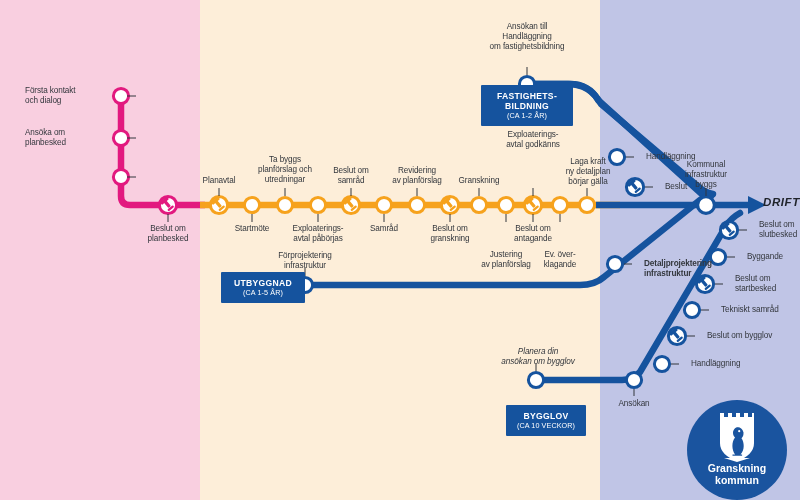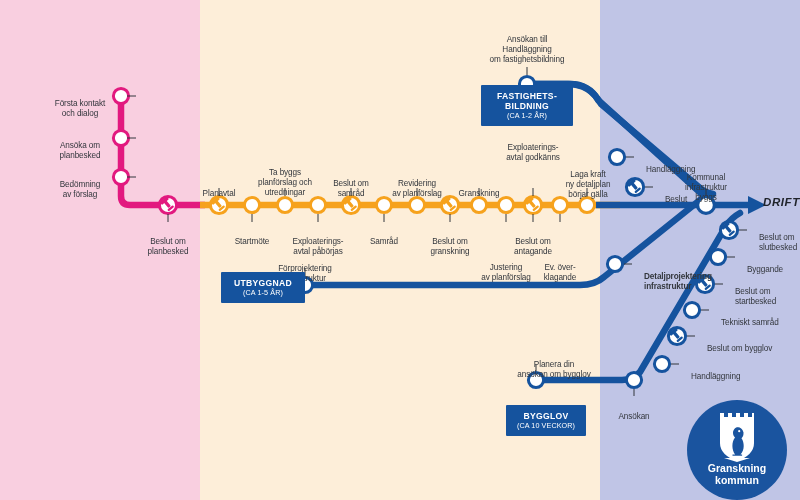--- a/index.html
+++ b/index.html
@@ -17,24 +17,23 @@
   svg#map{position:absolute;left:0;top:0;width:800px;height:500px;}
 
   .lbl{
     position:absolute;
     font-size:8.2px;
     line-height:10.2px;
     color:#33373d;
     text-align:center;
     white-space:nowrap;
     letter-spacing:-0.1px;
-    margin-top:13px;
   }
   .lbl.right{text-align:left;padding-left:8px;}
-  .lbl.lft{text-align:center;}
+  .lbl.lft{text-align:left;}
 
   .badge{
     position:absolute;
     background:#15539e;
     color:#fff;
     text-align:center;
     padding:6px 9px 6px;
     border-radius:1px;
   }
   .badge .b1{
@@ -213,24 +212,20 @@
   </svg>
 
   <div class="lbl lft" style="left:25px;top:86px;width:110px;">
     <span>Första kontakt</span><br>
     <span>och dialog</span>
   </div>
   <div class="lbl lft" style="left:25px;top:128px;width:110px;">
     <span>Ansöka om</span><br>
     <span>planbesked</span>
   </div>
-  <div class="lbl lft" style="left:25px;top:167px;width:110px;">
-    <span>Bedömning</span><br>
-    <span>av förslag</span>
-  </div>
   <div class="lbl" style="left:118px;top:224px;width:100px;">
     <span>Beslut om</span><br>
     <span>planbesked</span>
   </div>
 
   <div class="lbl" style="left:179px;top:176px;width:80px;">
     <span>Planavtal</span>
   </div>
   <div class="lbl" style="left:212px;top:224px;width:80px;">
     <span>Startmöte</span>
@@ -314,21 +309,21 @@
     <span>infrastruktur</span>
   </div>
 
   <div class="lbl" style="left:666px;top:160px;width:80px;">
     <span>Kommunal</span><br>
     <span>infrastruktur</span><br>
     <span>byggs</span>
   </div>
   <div id="drift-label">DRIFT</div>
 
-  <div class="lbl" style="left:504px;top:347px;width:100px;">
+  <div class="lbl" style="left:488px;top:347px;width:100px;font-style:italic;">
     <span>Planera din</span><br>
     <span>ansökan om bygglov</span>
   </div>
   <div class="badge" style="left:506px;top:405px;width:62px;">
     <span class="b1">BYGGLOV</span>
     <span class="b2">(CA 10 VECKOR)</span>
   </div>
   <div class="lbl" style="left:604px;top:399px;width:60px;">
     <span>Ansökan</span>
   </div>

